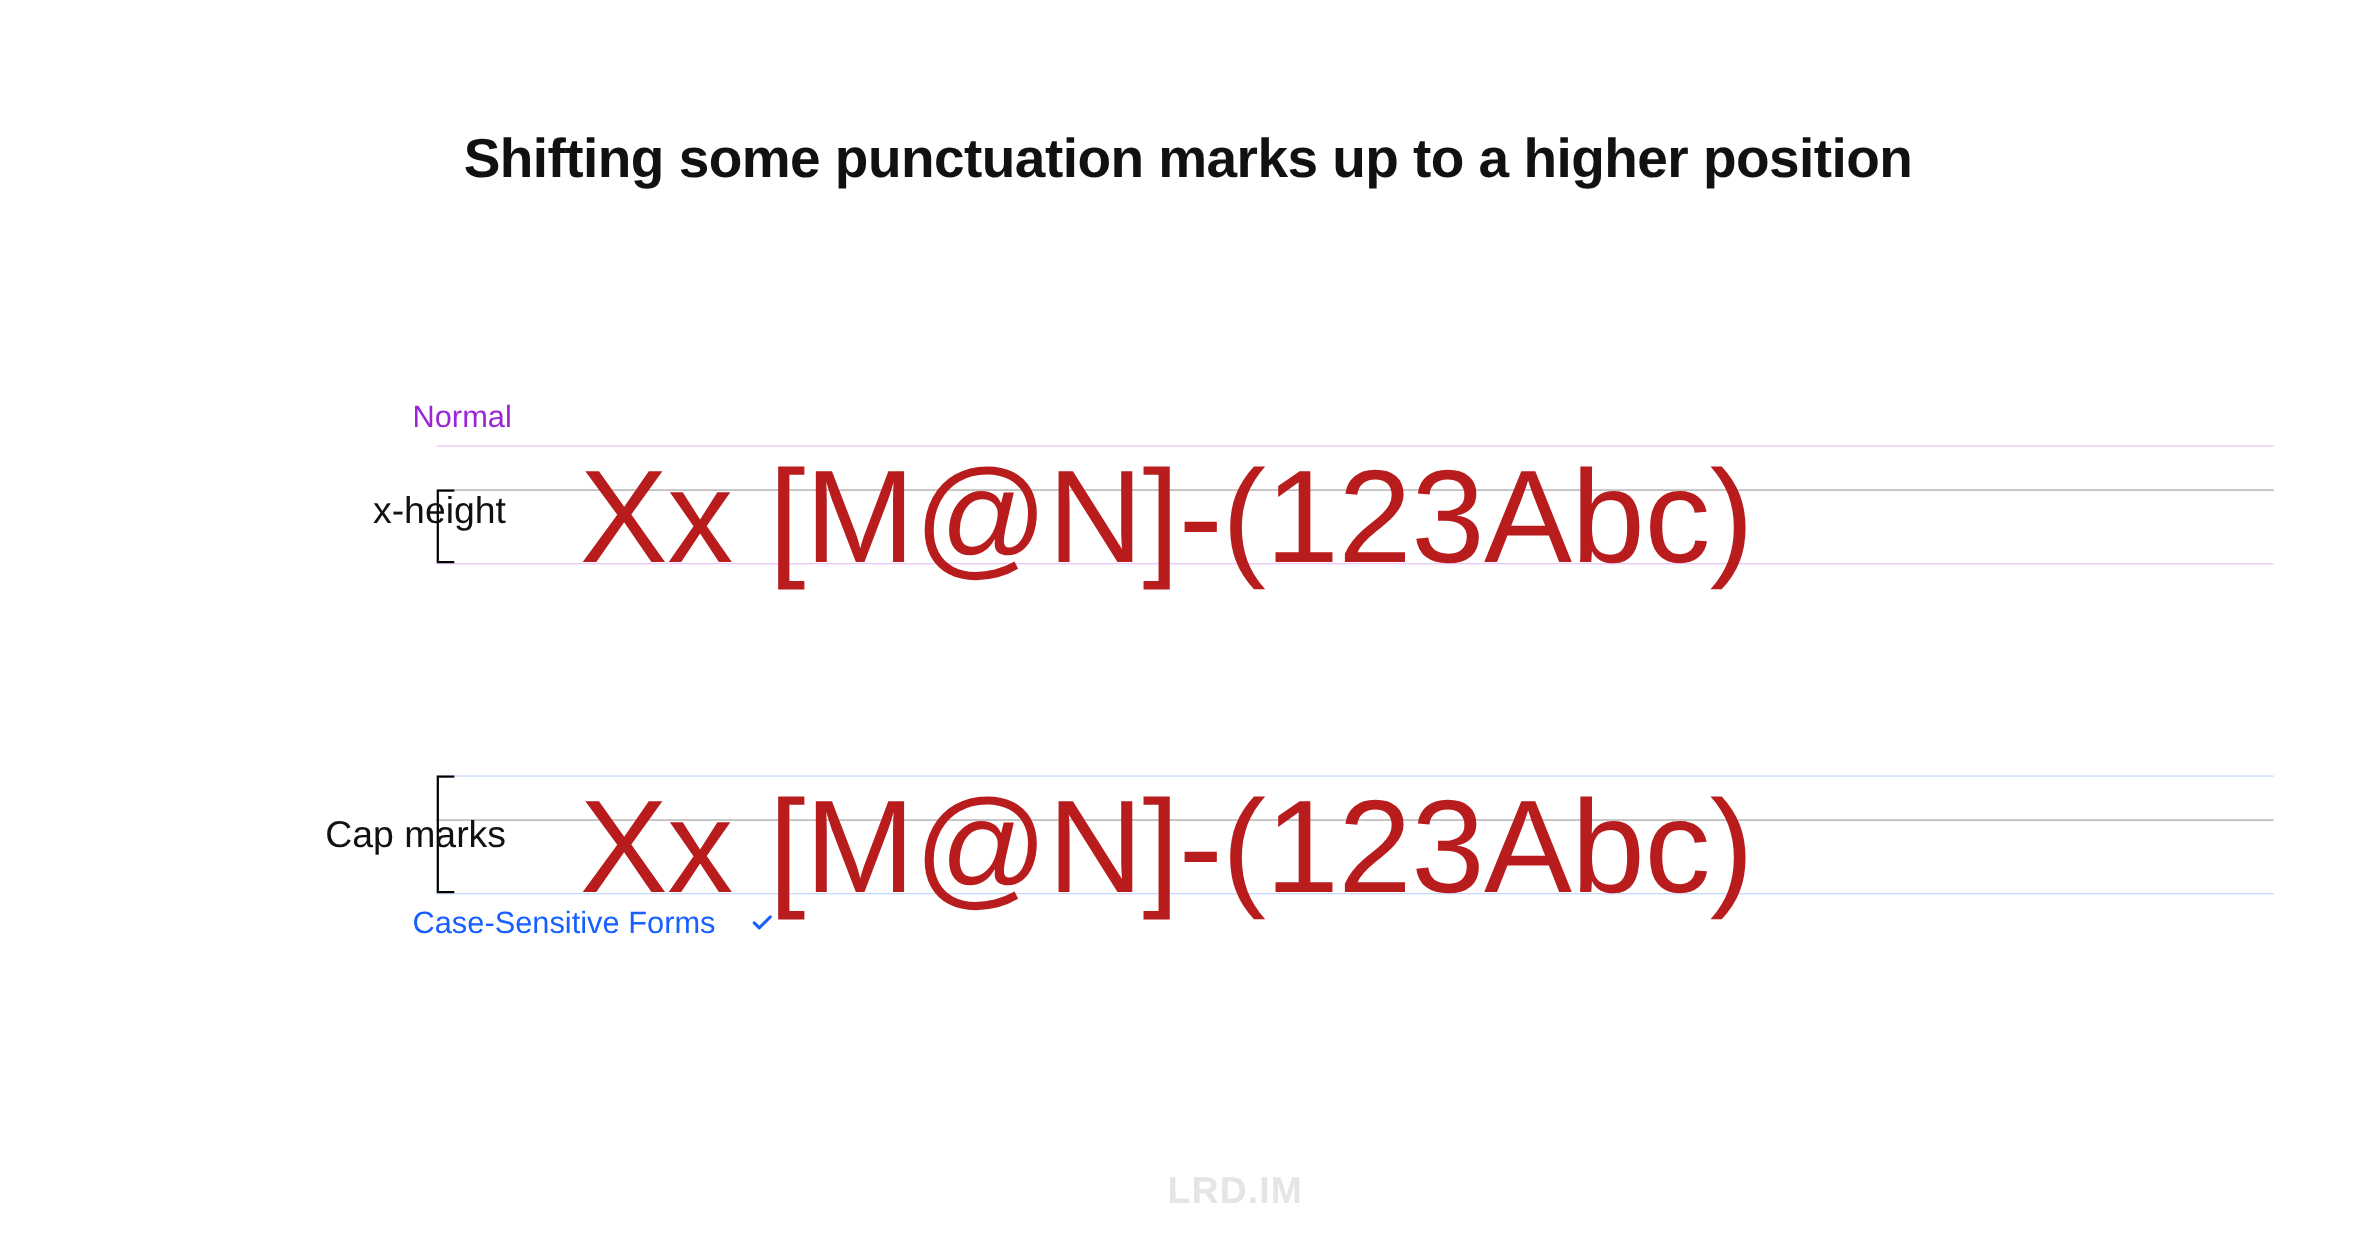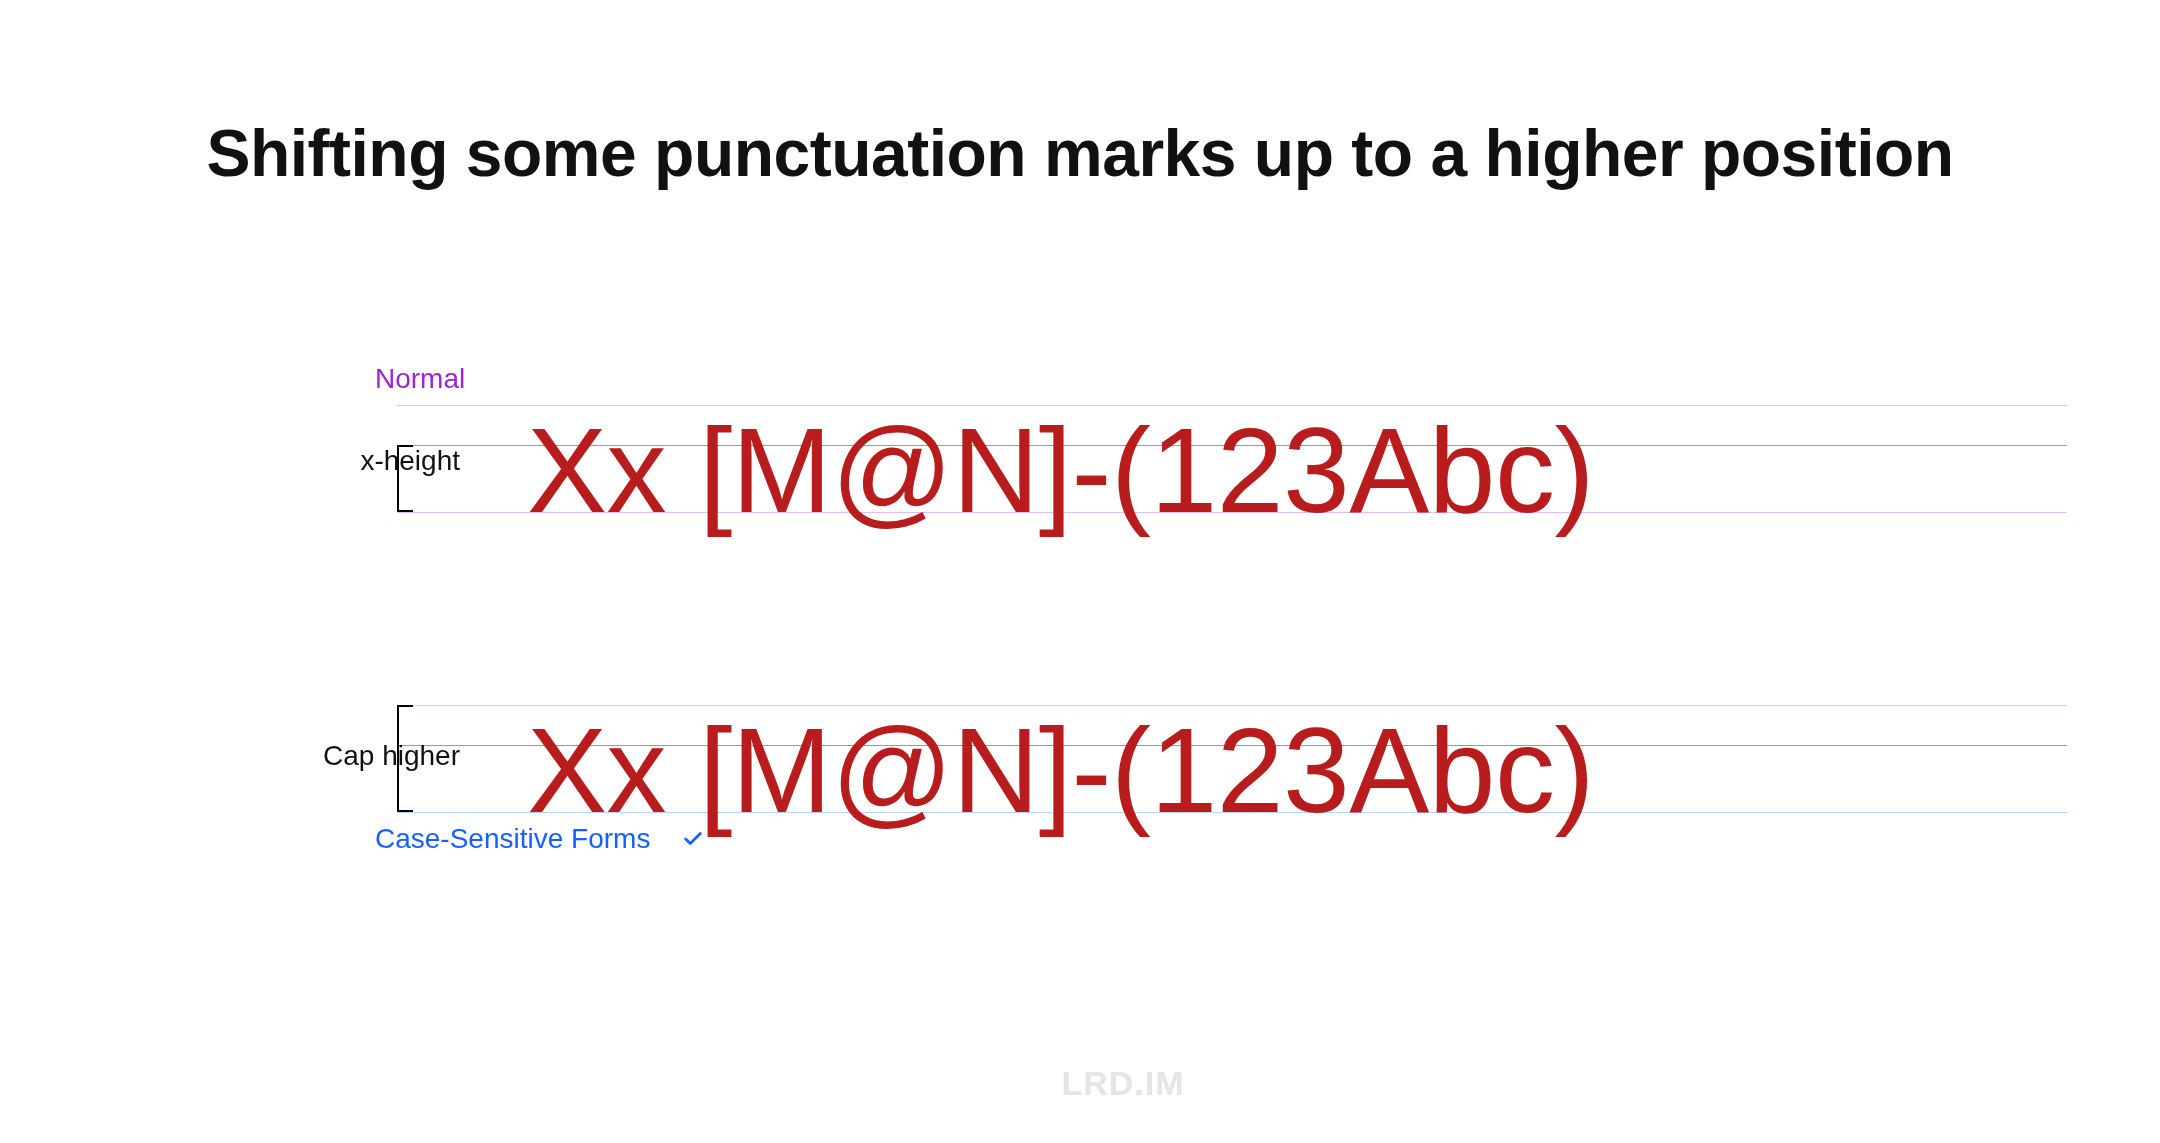--- a/index.html
+++ b/index.html
@@ -13,21 +13,21 @@
     overflow: hidden;
     position: relative;
   }
 
   .title {
     position: absolute;
     top: 115px;
     left: 0;
     width: 100%;
     text-align: center;
-    font-size: 66px;
+    font-size: 50px;
     font-weight: 600;
     letter-spacing: -0.5px;
     color: #111;
   }
 
   
   .row {
     position: absolute;
     left: 375px;
     width: 1670px;
@@ -79,21 +79,21 @@
     height: 0;
     border-top: 2px solid #000;
   }
   .bracket::before { top: 0; }
   .bracket::after  { bottom: 0; }
 
   .side-label {
     position: absolute;
     right: 1700px;
     text-align: right;
-    font-size: 28px;
+    font-size: 34px;
     font-weight: 400;
     color: #111;
     white-space: nowrap;
   }
 
   .tag {
     position: absolute;
     left: 0;
     font-size: 28px;
     font-weight: 400;
@@ -164,15 +164,15 @@
 
   <div class="tag blue-t" style="top:118px;gap:32px;">
     <span>Case-Sensitive Forms</span>
     <span class="check-icon">
       <svg viewBox="0 0 24 24" fill="none" stroke="#1760ff" stroke-width="3" stroke-linecap="round" stroke-linejoin="round">
         <polyline points="4 12 9 17 20 6"></polyline>
       </svg>
     </span>
   </div>
 </div>
-<div class="side-label" style="top:740px;">Cap higher</div>
+<div class="side-label" style="top:740px;">Cap marks</div>
 
 <div class="watermark">LRD.IM</div>
 
 </body></html>

